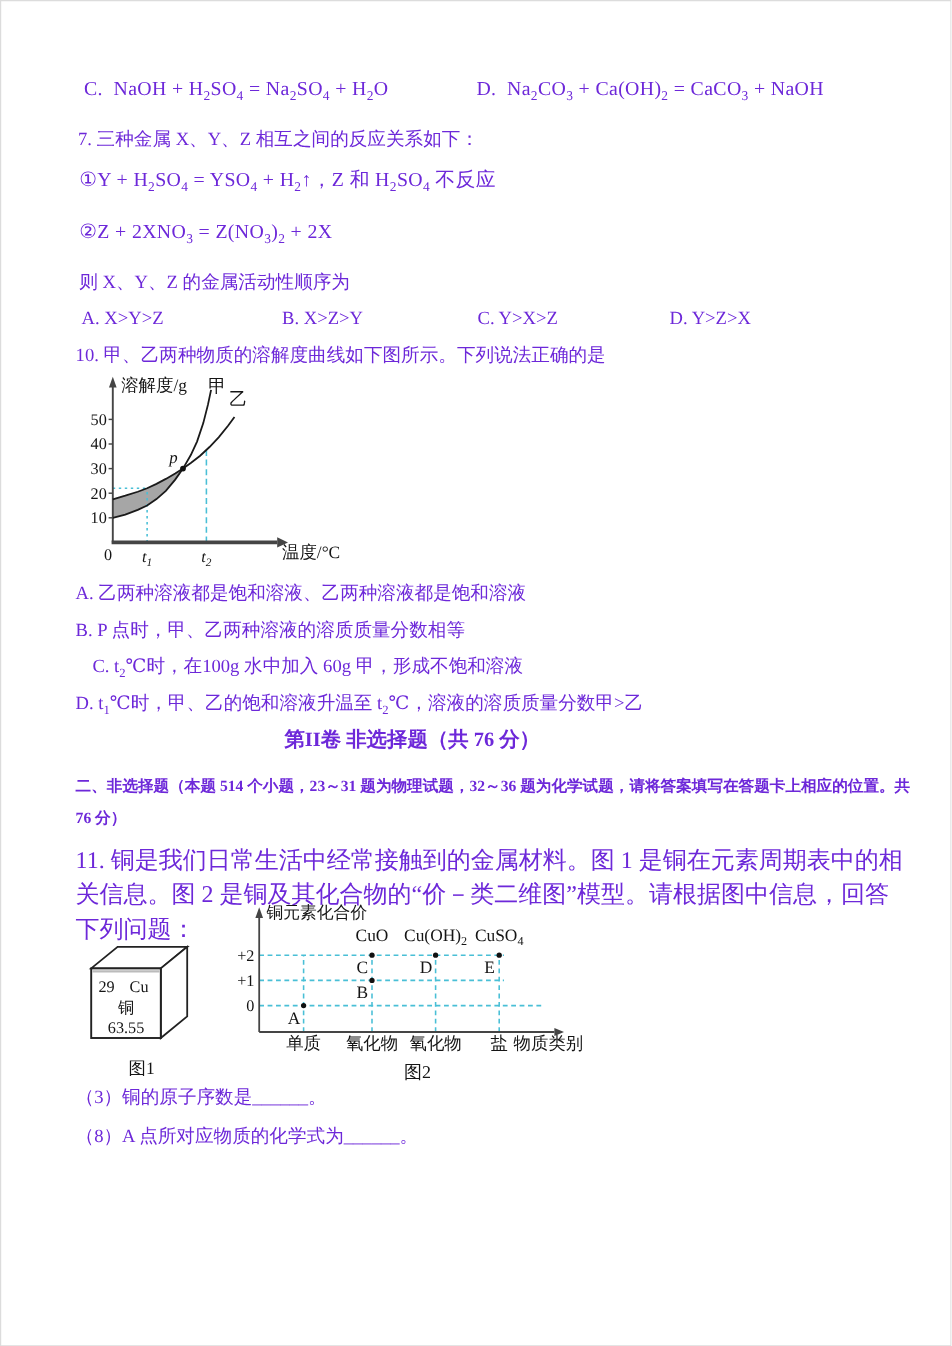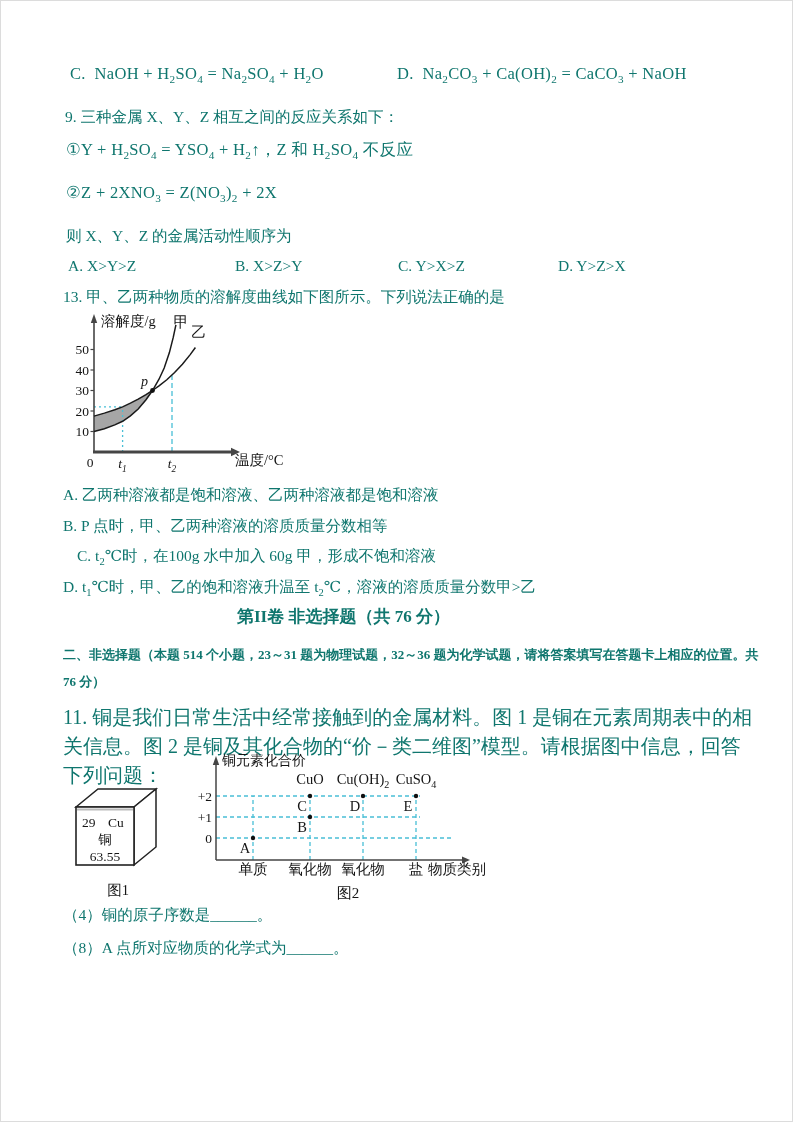--- a/index.html
+++ b/index.html
@@ -1,47 +1,47 @@
 <!DOCTYPE html>
 <html><head>
 <meta charset="utf-8">
 <style>
   html,body{margin:0;padding:0;background:#fff;}
   .page{position:relative;width:793px;height:1122px;background:#ffffff;
-        font-family:"Liberation Serif","DejaVu Serif",serif;color:#0f766e;
+        font-family:"Liberation Serif","DejaVu Serif",serif;color:#6d28d9;
         box-shadow:inset 0 0 0 1px #dcdcdc;overflow:hidden;}
   .t{position:absolute;white-space:nowrap;font-size:15.5px;line-height:1.25;}
   .eq{font-size:16.5px;letter-spacing:.3px;}
   .b{font-weight:700;}
   .wrap{white-space:normal;}
   .instr{font-size:13px;line-height:27px;width:700px;}
   .stem11{font-size:20px;line-height:29px;width:690px;}
   .center{left:0;width:687px;text-align:center;}
   sub{font-size:68%;line-height:0;}
   svg{position:absolute;overflow:visible;}
   svg text{fill:#151515;font-family:"Liberation Serif","DejaVu Serif",serif;}
 </style>
 </head>
 <body>
 
 <div class="page">
 
   <div class="t eq" style="left:70px;top:64px"><span>C.</span>&nbsp;&nbsp;<span>NaOH + H<sub>2</sub>SO<sub>4</sub> = Na<sub>2</sub>SO<sub>4</sub> + H<sub>2</sub>O</span></div>
   <div class="t eq" style="left:397px;top:64px"><span>D.</span>&nbsp;&nbsp;<span>Na<sub>2</sub>CO<sub>3</sub> + Ca(OH)<sub>2</sub> = CaCO<sub>3</sub> + NaOH</span></div>
 
-  <div class="t" style="left:65px;top:107px">9. 三种金属 X、Y、Z 相互之间的反应关系如下：</div>
+  <div class="t" style="left:65px;top:107px">7. 三种金属 X、Y、Z 相互之间的反应关系如下：</div>
   <div class="t eq" style="left:66px;top:140px">①Y + H<sub>2</sub>SO<sub>4</sub> = YSO<sub>4</sub> + H<sub>2</sub>↑，Z 和 H<sub>2</sub>SO<sub>4</sub> 不反应</div>
   <div class="t eq" style="left:66px;top:183px">②Z + 2XNO<sub>3</sub> = Z(NO<sub>3</sub>)<sub>2</sub> + 2X</div>
   <div class="t" style="left:66px;top:226px">则 X、Y、Z 的金属活动性顺序为</div>
   <div class="t" style="left:68px;top:256px">A. X&gt;Y&gt;Z</div>
   <div class="t" style="left:235px;top:256px">B. X&gt;Z&gt;Y</div>
   <div class="t" style="left:398px;top:256px">C. Y&gt;X&gt;Z</div>
   <div class="t" style="left:558px;top:256px">D. Y&gt;Z&gt;X</div>
 
-  <div class="t" style="left:63px;top:287px">13. 甲、乙两种物质的溶解度曲线如下图所示。下列说法正确的是</div>
+  <div class="t" style="left:63px;top:287px">10. 甲、乙两种物质的溶解度曲线如下图所示。下列说法正确的是</div>
 
   <svg id="chart1" style="left:78px;top:310px" width="250" height="170" viewBox="0 0 250 170">
       <polygon points="16.0,121.5 26.4,118.8 36.8,114.9 44.6,111.3 52.4,105.9 60.2,99.0 68.0,89.7 74.5,80.5 74.5,80.5 68.0,84.6 60.2,89.1 52.4,93.2 44.6,96.9 36.8,99.8 26.4,103.1 16.0,106.1" fill="#a6a6a6"></polygon>
       <line x1="16" y1="96.9" x2="44.6" y2="96.9" stroke="#49bfd6" stroke-width="1.3" stroke-dasharray="2 3"></line>
       <line x1="44.6" y1="142" x2="44.6" y2="96.9" stroke="#49bfd6" stroke-width="1.3" stroke-dasharray="2 3"></line>
       <line x1="94" y1="142" x2="94" y2="65.125" stroke="#49bfd6" stroke-width="1.3" stroke-dasharray="5 3"></line>
       <line x1="16" y1="142" x2="16" y2="12" stroke="#454545" stroke-width="1.6"></line>
       <polygon points="12.8,13 19.2,13 16,4" fill="#454545"></polygon>
       <line x1="15" y1="142" x2="153" y2="142" stroke="#454545" stroke-width="3"></line>
       <polygon points="153,137.8 153,146.2 162,142" fill="#454545"></polygon>
@@ -120,16 +120,16 @@
       <text x="210" y="61" font-size="14.5" text-anchor="middle">E</text>
       <text x="218" y="34" font-size="14.5" text-anchor="middle"><tspan>CuSO</tspan><tspan dy="3.5" font-size="10.149999999999999">4</tspan></text>
       <text x="55" y="124" font-size="14.5" text-anchor="middle">单质</text>
       <text x="112" y="124" font-size="14.5" text-anchor="middle">氧化物</text>
       <text x="165" y="124" font-size="14.5" text-anchor="middle">氧化物</text>
       <text x="218" y="124" font-size="14.5" text-anchor="middle">盐</text>
       <text x="230" y="124" font-size="14.5">物质类别</text>
       <text x="150" y="148" font-size="15" text-anchor="middle">图2</text>
     </svg>
 
-  <div class="t" style="left:63px;top:905px">（4）铜的原子序数是______。</div>
+  <div class="t" style="left:63px;top:905px">（3）铜的原子序数是______。</div>
   <div class="t" style="left:63px;top:938px">（8）A 点所对应物质的化学式为______。</div>
 
 </div>
 
 </body></html>

